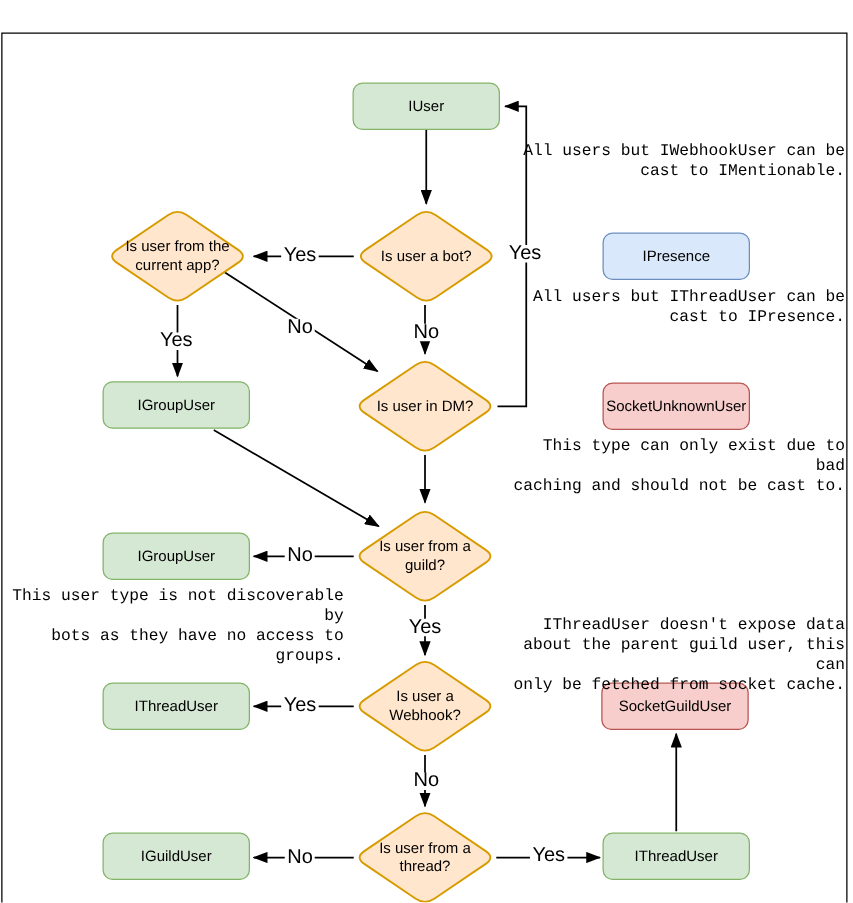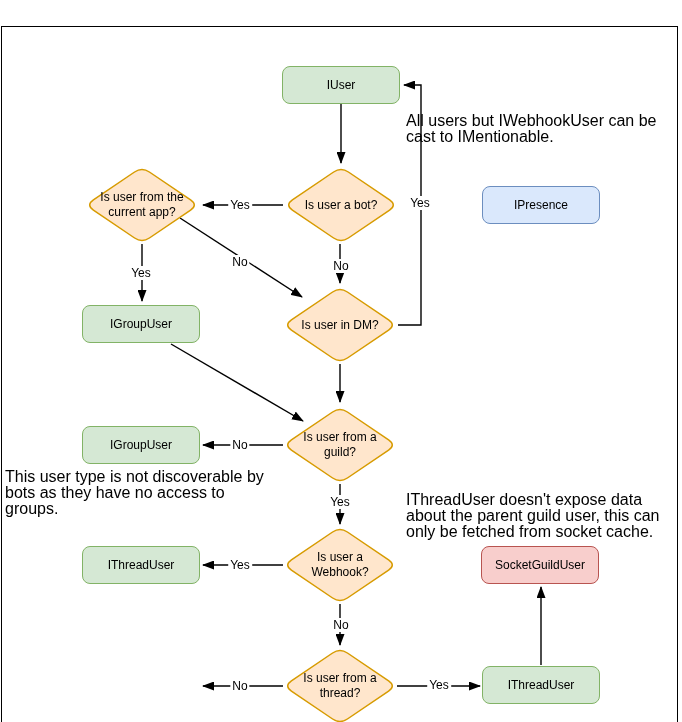--- a/index.html
+++ b/index.html
@@ -15,24 +15,24 @@
           justify-content:center; font-size:12px; text-align:center; white-space:nowrap; z-index:2; }
   .node.green { background:var(--interface-fill,#d5e8d4); border-color:var(--interface-stroke,#82b366); }
   .node.blue  { background:var(--mixin-fill,#dae8fc);  border-color:var(--mixin-stroke,#6c8ebf); }
   .node.red   { background:var(--socket-fill,#f8cecc); border-color:var(--socket-stroke,#b85450); }
   .decision { position:absolute; width:118px; height:80px; z-index:2; }
   .decision svg { position:absolute; left:0; top:0; }
   .dshape { fill:var(--decision-fill,#ffe6cc); stroke:var(--decision-stroke,#d79b00); stroke-width:1.5px; }
   .dlabel { position:absolute; left:0; top:0; width:118px; height:80px; display:flex;
             align-items:center; justify-content:center; text-align:center;
             font-size:12px; line-height:15px; white-space:pre-line; }
-  .elabel { position:absolute; transform:translate(-50%,-50%); font-size:12px;
+  .elabel { position:absolute; transform:translate(-50%,-50%); font-size:16px;
             background:#fff; padding:0 2px; z-index:3; line-height:14px; }
-  .note { position:absolute; width:270px; transform:translateX(-50%); font-size:16px;
-          line-height:16px; text-align:left; white-space:pre-line; z-index:2; }
+  .note { position:absolute; width:270px; transform:translateX(-50%); font-size:13px;
+          line-height:16px; text-align:right; white-space:pre-line; z-index:2;font-family:Liberation Mono, monospace; }
 </style>
 </head>
 <body>
 
 <div class="canvas">
   <div class="frame"></div>
   <div class="page-tick" style="left:339px;top:714px"></div>
 
   <svg class="edges" width="682" height="722">
     <defs>
@@ -56,31 +56,37 @@
     <path class="edge" d="M397,661 H480" marker-end="url(#arrow)"></path>
     <path class="edge" d="M541,640 V562" marker-end="url(#arrow)"></path>
   </svg>
 
   <div class="node green" style="left:282px;top:41px">
       <span>IUser</span>
     </div>
   <div class="node blue" style="left:482px;top:161px">
       <span>IPresence</span>
     </div>
+  <div class="node red" style="left:482px;top:281px">
+      <span>SocketUnknownUser</span>
+    </div>
   <div class="node green" style="left:82px;top:280px">
       <span>IGroupUser</span>
     </div>
   <div class="node green" style="left:82px;top:401px">
       <span>IGroupUser</span>
     </div>
   <div class="node green" style="left:82px;top:521px">
       <span>IThreadUser</span>
     </div>
   <div class="node red" style="left:481px;top:521px">
       <span>SocketGuildUser</span>
+    </div>
+  <div class="node green" style="left:82px;top:641px">
+      <span>IGuildUser</span>
     </div>
   <div class="node green" style="left:482px;top:641px">
       <span>IThreadUser</span>
     </div>
 
   <div class="decision" style="left:282px;top:140px">
     <svg width="118" height="80" viewBox="-59 -40 118 80">
         <path class="dshape" d="M 7.4 -33 L 48.6 -5.1 Q 56 0 48.6 5.1 L 7.4 33 Q 0 38 -7.4 33 L -48.6 5.1 Q -56 0 -48.6 -5.1 L -7.4 -33 Q 0 -38 7.4 -33 Z"></path>
       </svg>
     <div class="dlabel">Is user a bot?</div>
@@ -127,19 +133,23 @@
   <div class="elabel" style="left:420px;top:178px">Yes</div>
   <div class="elabel" style="left:240px;top:420px">No</div>
   <div class="elabel" style="left:340px;top:477px">Yes</div>
   <div class="elabel" style="left:240px;top:540px">Yes</div>
   <div class="elabel" style="left:341px;top:600px">No</div>
   <div class="elabel" style="left:240px;top:661px">No</div>
   <div class="elabel" style="left:439px;top:660px">Yes</div>
 
   <div class="note" style="left:541px;top:88px">All users but IWebhookUser can be
 cast to IMentionable.</div>
+  <div class="note" style="left:541px;top:205px">All users but IThreadUser can be
+cast to IPresence.</div>
+  <div class="note" style="left:541px;top:324px">This type can only exist due to bad
+caching and should not be cast to.</div>
   <div class="note" style="left:140px;top:444px">This user type is not discoverable by
 bots as they have no access to
 groups.</div>
   <div class="note" style="left:541px;top:467px">IThreadUser doesn't expose data
 about the parent guild user, this can
 only be fetched from socket cache.</div>
 </div>
 
 </body></html>

